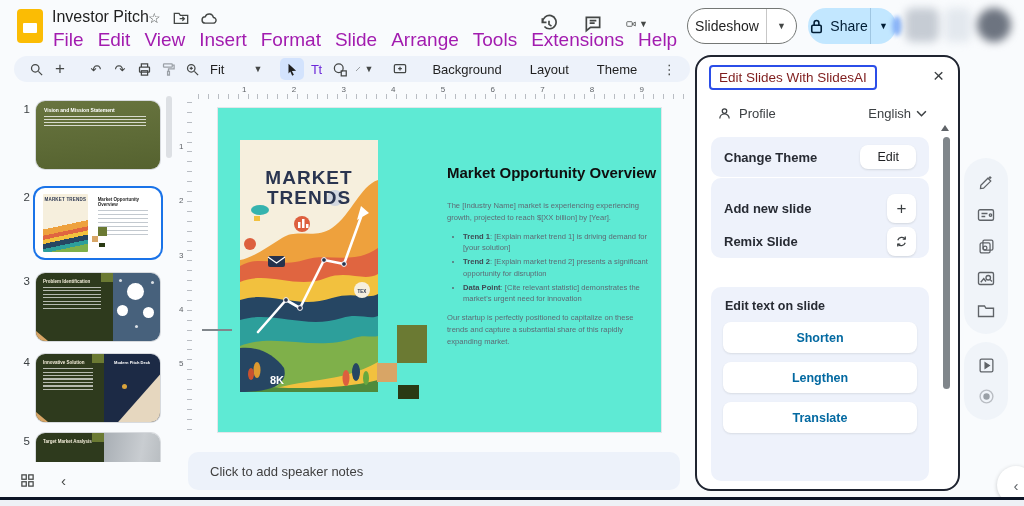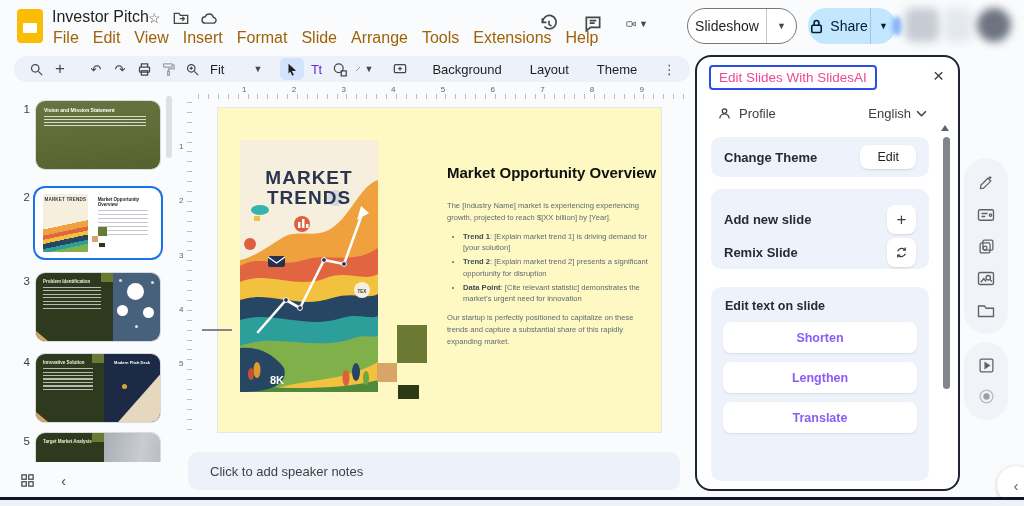--- a/index.html
+++ b/index.html
@@ -6,21 +6,21 @@
   html,body { background:#e9edf2; }
   body { font-family:"Liberation Sans", sans-serif; }
   .app { position:relative; width:1024px; height:506px; background:#f9fbfd; overflow:hidden; }
 
   
   .logo { position:absolute; left:17px; top:9px; width:26px; height:34px; background:#fbbc04; border-radius:4px; }
   .logo::after { content:""; position:absolute; left:6px; top:14px; width:14px; height:10px; background:#fff; border-radius:1px; }
   .doc-title { position:absolute; left:52px; top:8px; font-size:16px; color:#1f1f1f; }
   .title-icons { position:absolute; left:148px; top:10px; display:flex; gap:12px; color:#444746; font-size:14px; align-items:center; }
   .menubar { position:absolute; left:46px; top:27px; display:flex; }
-  .menu-item { font-size:16px; color:#a16207; padding:2px 7px; border-radius:4px; cursor:default; }
+  .menu-item { font-size:19px; color:#a21caf; padding:2px 7px; border-radius:4px; cursor:default; }
   .hdr-icons { position:absolute; left:538px; top:13px; display:flex; gap:22px; align-items:center; }
   .hicon { width:22px; height:22px; display:flex; align-items:center; justify-content:center; }
   .caret-sm { font-size:9px; color:#444746; margin-left:3px; }
   .btn-slideshow { position:absolute; left:687px; top:8px; height:36px; width:110px; border:1px solid #747775; border-radius:18px; background:#fff; display:flex; align-items:center; }
   .btn-slideshow .lbl { flex:1; text-align:center; font-size:14px; color:#1f1f1f; }
   .btn-slideshow .seg { width:30px; height:100%; border-left:1px solid #c7c7c7; display:flex; align-items:center; justify-content:center; font-size:9px; color:#444746; }
   .btn-share { position:absolute; left:808px; top:8px; height:36px; width:88px; border-radius:18px; background:#c2e7ff; display:flex; align-items:center; }
   .btn-share .main { flex:1; display:flex; align-items:center; justify-content:center; gap:7px; font-size:14px; color:#001d35; font-weight:500; }
   .btn-share .seg { width:26px; height:100%; border-left:1px solid #9fc6e2; display:flex; align-items:center; justify-content:center; font-size:9px; color:#001d35; }
   .avatar-blur { position:absolute; left:905px; top:8px; width:106px; height:38px; display:flex; gap:6px; filter:blur(4px); }
@@ -77,52 +77,52 @@
   .fs-bottom { position:absolute; left:0; top:462px; width:180px; height:36px; display:flex; align-items:center; gap:26px; padding-left:20px; color:#444746; }
 
   
   .hruler { position:absolute; left:198px; top:94px; width:494px; height:5px;
     background:repeating-linear-gradient(to right,#b9bdc3 0 1px, transparent 1px 9.9px); }
   .hnums { position:absolute; left:242px; top:85px; width:402px; display:flex; justify-content:space-between; font-size:8px; color:#5f6368; }
   .vruler { position:absolute; left:187px; top:102px; width:5px; height:336px;
     background:repeating-linear-gradient(to bottom,#b9bdc3 0 1px, transparent 1px 9.9px); }
   .vnums { position:absolute; left:179px; top:142px; height:226px; display:flex; flex-direction:column; justify-content:space-between; font-size:8px; color:#5f6368; }
 
-  .page { position:absolute; left:218px; top:108px; width:443px; height:324px; background:#fef9c3; box-shadow:0 0 0 1px #e3e6ea; }
+  .page { position:absolute; left:218px; top:108px; width:443px; height:324px; background:#5eead4; box-shadow:0 0 0 1px #e3e6ea; }
   .poster { position:absolute; left:22px; top:32px; width:138px; height:252px; }
   .sq-olive { position:absolute; left:179px; top:217px; width:30px; height:38px; background:#6b7a33; }
   .sq-tan { position:absolute; left:159px; top:255px; width:20px; height:19px; background:#d8a566; }
   .sq-dark { position:absolute; left:180px; top:277px; width:21px; height:14px; background:#2a3a14; }
   .s-title { position:absolute; left:229px; top:56px; width:212px; font-size:15px; font-weight:bold; color:#0f0f0f; }
   .s-body { position:absolute; left:229px; top:92px; width:206px; font-size:7.6px; line-height:1.55; color:#5d6a74; }
   .s-body ul { margin:7px 0 7px 0; padding-left:16px; }
   .s-body li { margin-bottom:2px; }
   .s-body .lead { font-weight:bold; color:#3f4a54;text-align:center; }
   .page-handle { position:absolute; left:202px; top:329px; width:30px; height:2px; background:#80868b; }
 
   .notes { position:absolute; left:188px; top:452px; width:492px; height:38px; background:#edf2fa; border-radius:10px; display:flex; align-items:center; padding-left:22px; font-size:13px; color:#404040; }
 
   
   .panel { position:absolute; left:695px; top:55px; width:265px; height:436px; background:#fff; border:2px solid #1f2430; border-radius:16px; }
-  .panel-title { position:absolute; left:12px; top:8px; border:2px solid #2b4ee8; border-radius:4px; padding:3px 8px; font-size:13.5px; color:#ec4899; background:#fff; }
+  .panel-title { position:absolute; left:12px; top:8px; border:2px solid #2b4ee8; border-radius:4px; padding:3px 8px; font-size:13.5px; color:#7f1d1d; background:#fff; }
   .panel-close { position:absolute; right:14px; top:9px; font-size:19px; color:#3c4043; line-height:1; }
   .profile-row { position:absolute; left:20px; top:49px; width:210px; display:flex; align-items:center; font-size:13px; color:#3c4043; }
   .profile-row .grow { flex:1; }
   .p-scroll-arrow { position:absolute; right:9px; top:68px; width:0; height:0; border-left:4px solid transparent; border-right:4px solid transparent; border-bottom:6px solid #5f6368; }
   .p-scroll-thumb { position:absolute; right:8px; top:80px; width:7px; height:252px; background:#80868b; border-radius:4px; }
   .pcard { position:absolute; left:14px; width:218px; background:#eef2fb; border-radius:10px; }
   .pcard1 { top:80px; height:40px; display:flex; align-items:center; padding:0 13px; }
-  .pcard2 { top:132px; height:80px; padding:14px 13px; }
+  .pcard2 { top:121px; height:80px; padding:14px 13px; }
   .pcard3 { top:230px; height:194px; padding:10px 12px; }
   .pcard .rowlbl { font-size:13px; font-weight:bold; color:#272b33; flex:1; }
   .prow { display:flex; align-items:center; height:33px; }
   .btn-edit { background:#fff; border-radius:8px; padding:5px 17px; font-size:12.5px; color:#202124; box-shadow:0 1px 2px rgba(60,64,67,.15); }
   .btn-sq { width:29px; height:29px; background:#fff; border-radius:8px; display:flex; align-items:center; justify-content:center; font-size:17px; color:#3c4043; box-shadow:0 1px 2px rgba(60,64,67,.15); }
   .pcard3 .heading { font-size:12.5px; font-weight:bold; color:#272b33; margin:2px 0 2px 2px; }
-  .txtbtn { display:block; width:100%; height:31px; margin-top:9px; background:#fff; border:none; border-radius:8px; font-family:"Liberation Sans",sans-serif; font-size:12.5px; font-weight:bold; color:#8b5cf6; box-shadow:0 1px 2px rgba(60,64,67,.12); }
+  .txtbtn { display:block; width:100%; height:31px; margin-top:9px; background:#fff; border:none; border-radius:8px; font-family:"Liberation Sans",sans-serif; font-size:12.5px; font-weight:bold; color:#0369a1; box-shadow:0 1px 2px rgba(60,64,67,.12); }
 
   
   .rail-g { position:absolute; left:964px; width:44px; background:#f0f4f9; border-radius:22px; display:flex; flex-direction:column; align-items:center; justify-content:space-evenly; }
   .rail-g1 { top:158px; height:176px; }
   .rail-g2 { top:342px; height:78px; }
   .collapse-circle { position:absolute; left:997px; top:466px; width:38px; height:38px; background:#fff; border-radius:50%; box-shadow:0 1px 4px rgba(0,0,0,.2); display:flex; align-items:center; justify-content:center; font-size:15px; color:#5f6368; }
   .winline { position:absolute; left:0; top:497px; width:1024px; height:3px; background:#0d1526; }
   .winbottom { position:absolute; left:0; top:500px; width:1024px; height:6px; background:#eef1f6; }
 
   svg.ic { display:block; }

